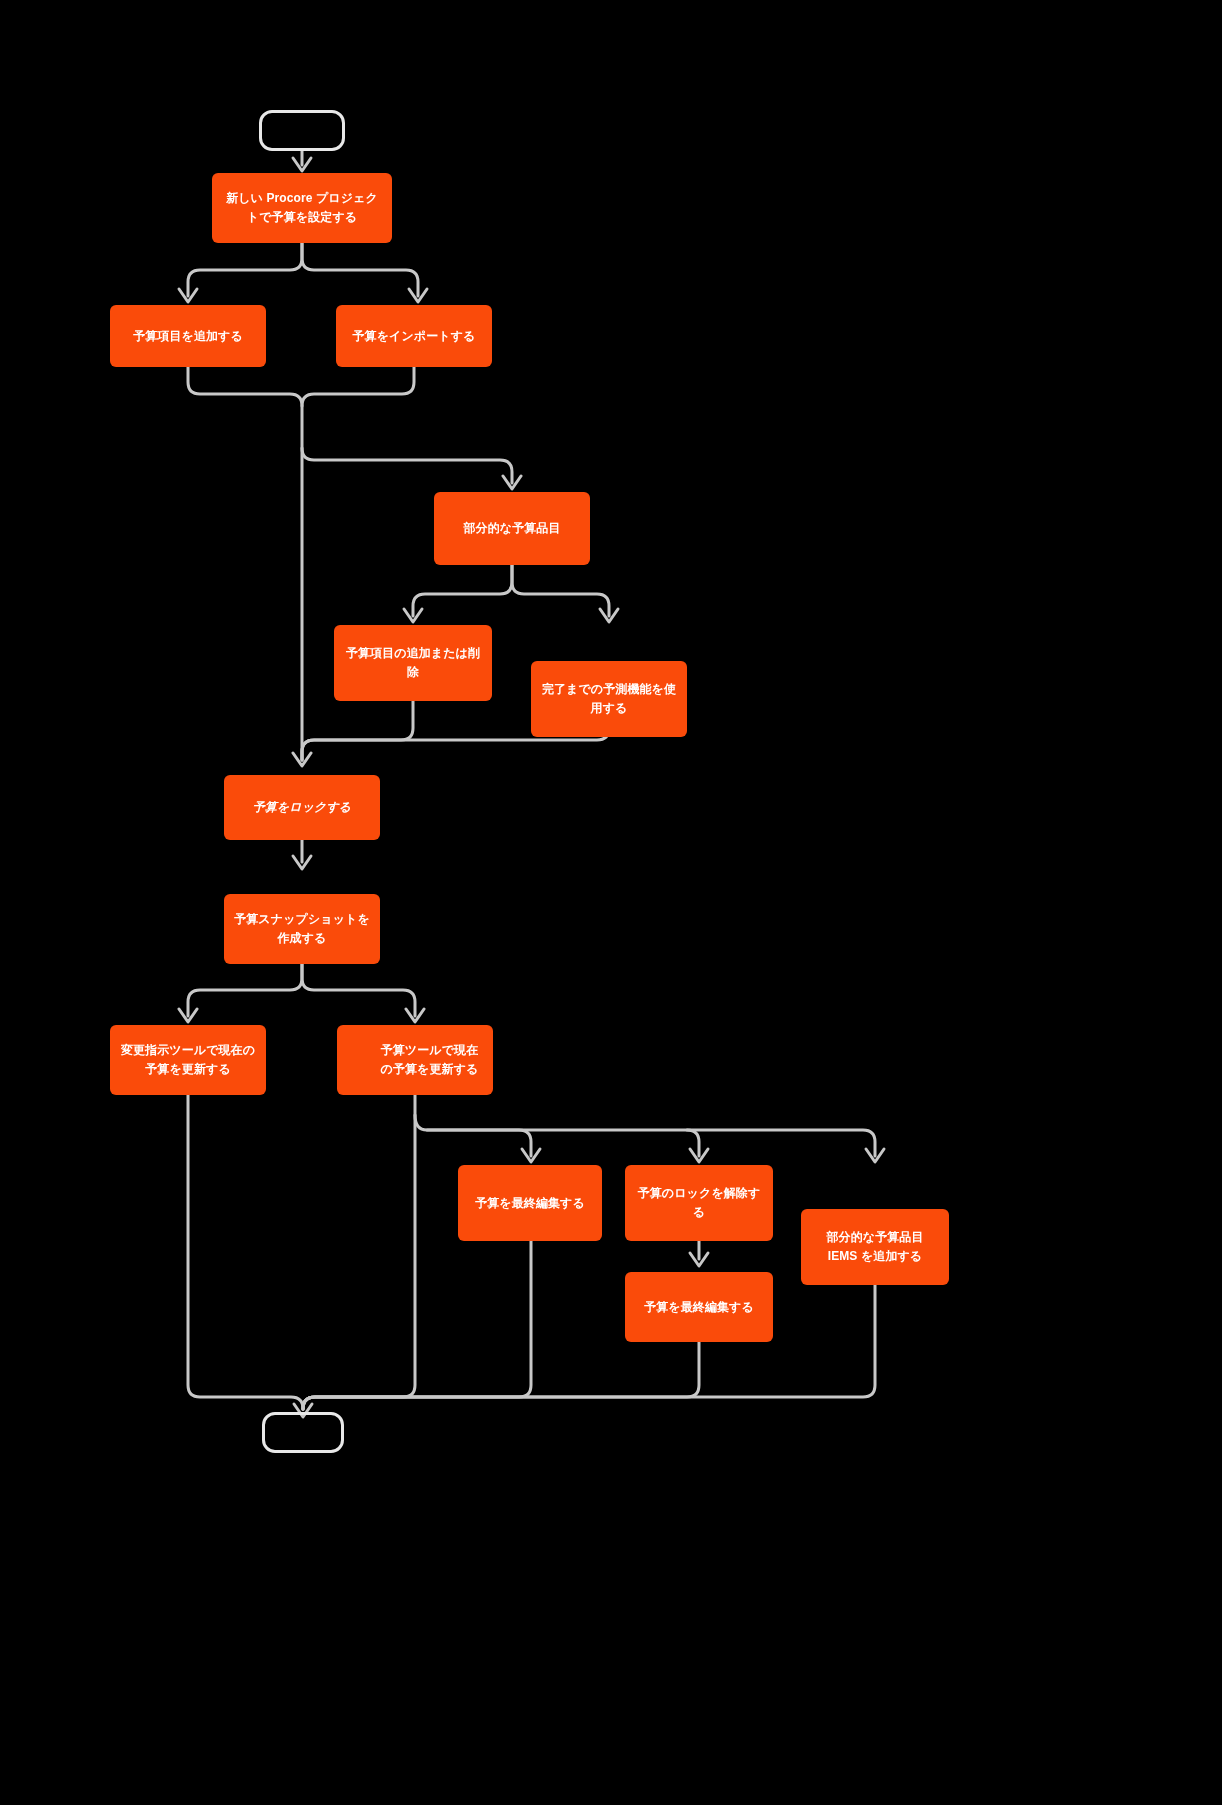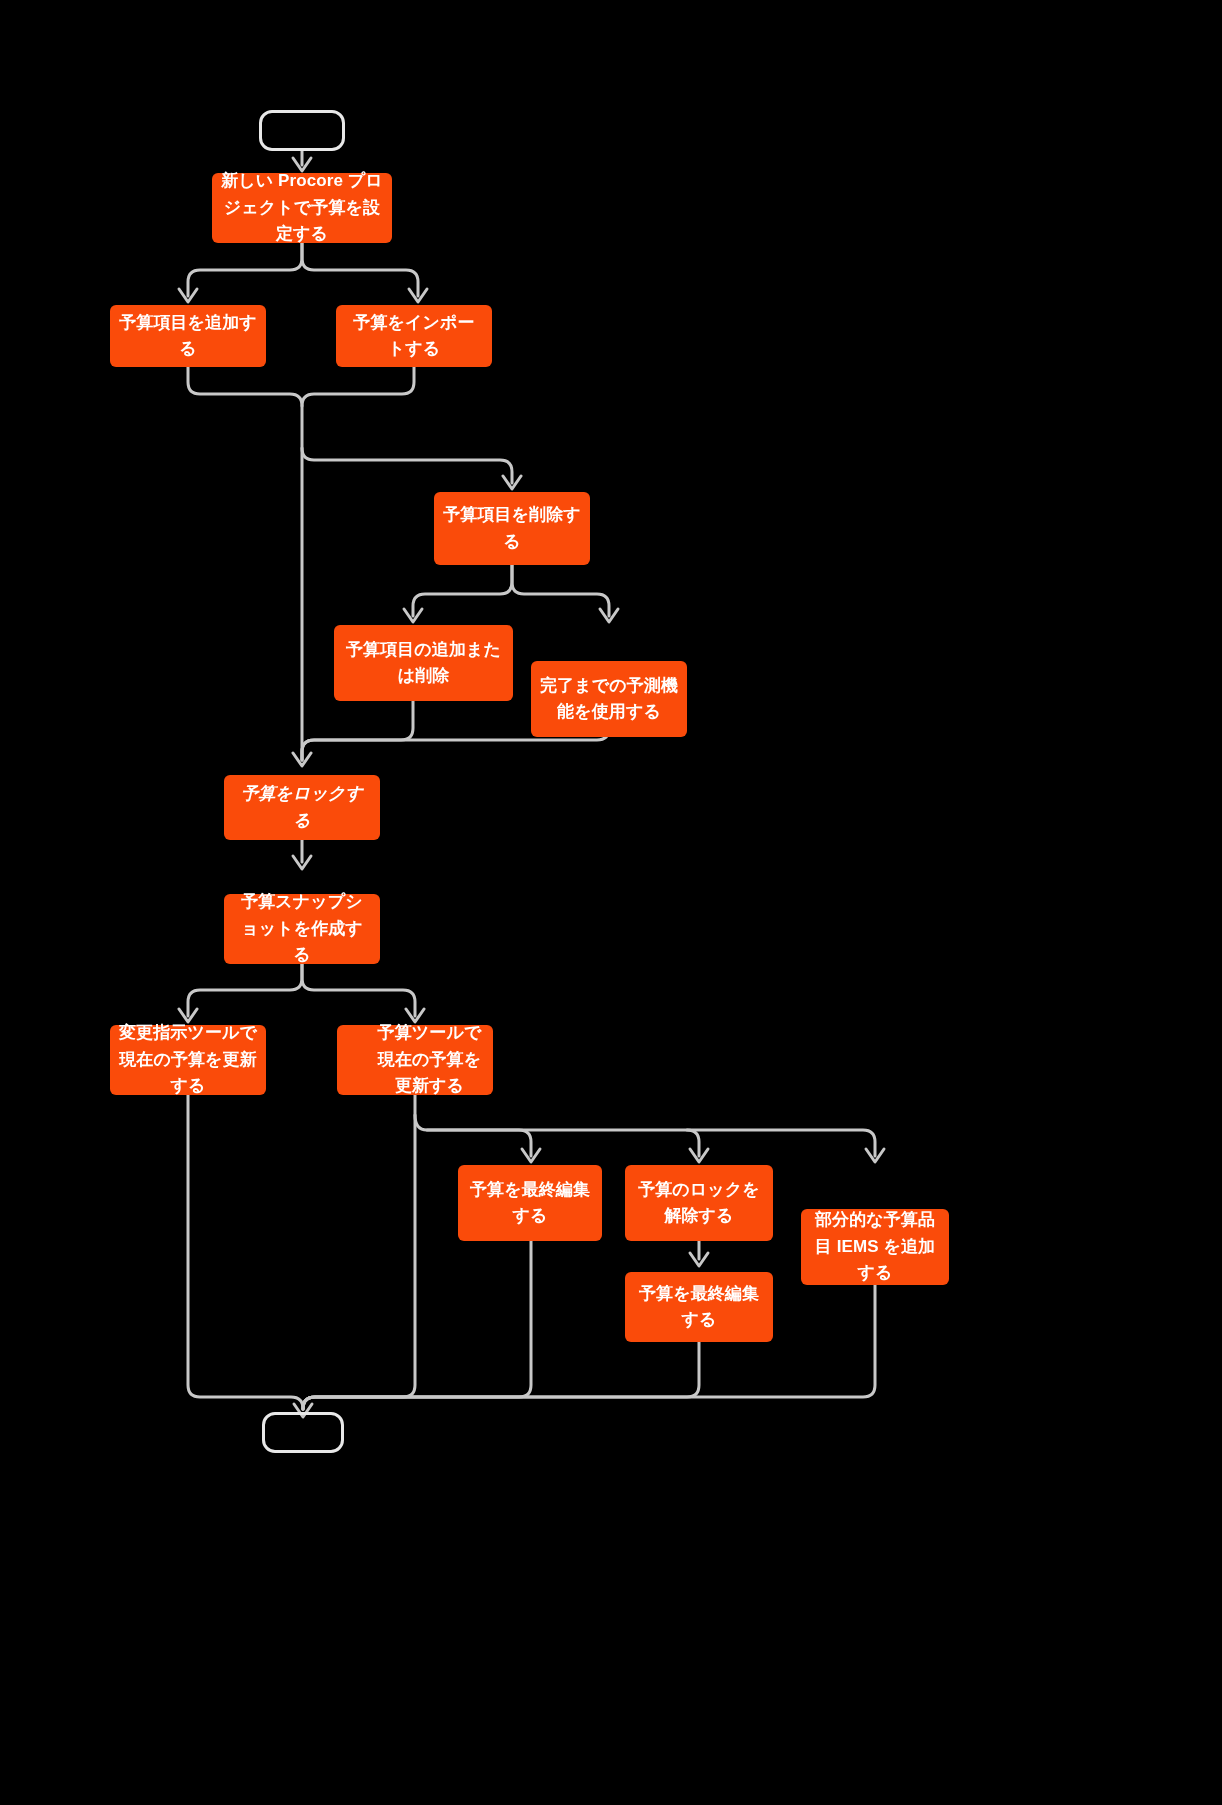--- a/index.html
+++ b/index.html
@@ -45,21 +45,21 @@
     position: absolute;
     box-sizing: border-box;
     background: #fa4b0a;
     border-radius: 6px;
     display: flex;
     align-items: center;
     justify-content: center;
     text-align: center;
     color: #ffffff;
     font-weight: bold;
-    font-size: 17px;
+    font-size: 12px;
     line-height: 1.55;
     padding: 4px 9px;
     letter-spacing: 0.1px;
   }
   .node-box span {
     display: block;
     width: 100%;
   }
   .terminal-node {
     position: absolute;
@@ -189,24 +189,24 @@
 
   <div class="node-box" style="left:110px; top:305px; width:156px; height:62px;">
     <span>予算項目を追加する</span>
   </div>
 
   <div class="node-box" style="left:336px; top:305px; width:156px; height:62px;">
     <span>予算をインポートする</span>
   </div>
 
   <div class="node-box" style="left:434px; top:492px; width:156px; height:73px;">
-    <span>予算項目を削除する</span>
-  </div>
-
-  <div class="node-box" style="left:334px; top:625px; width:179px; height:76px;">
+    <span>部分的な予算品目</span>
+  </div>
+
+  <div class="node-box" style="left:334px; top:625px; width:158px; height:76px;">
     <span>予算項目の追加または削除</span>
   </div>
 
   <div class="node-box" style="left:531px; top:625px; width:156px; height:76px;margin-top:36px;">
     <span>完了までの予測機能を使用する</span>
   </div>
 
   <div class="node-box" style="left:224px; top:775px; width:156px; height:65px;font-style:italic;">
     <span>予算をロックする</span>
   </div>

